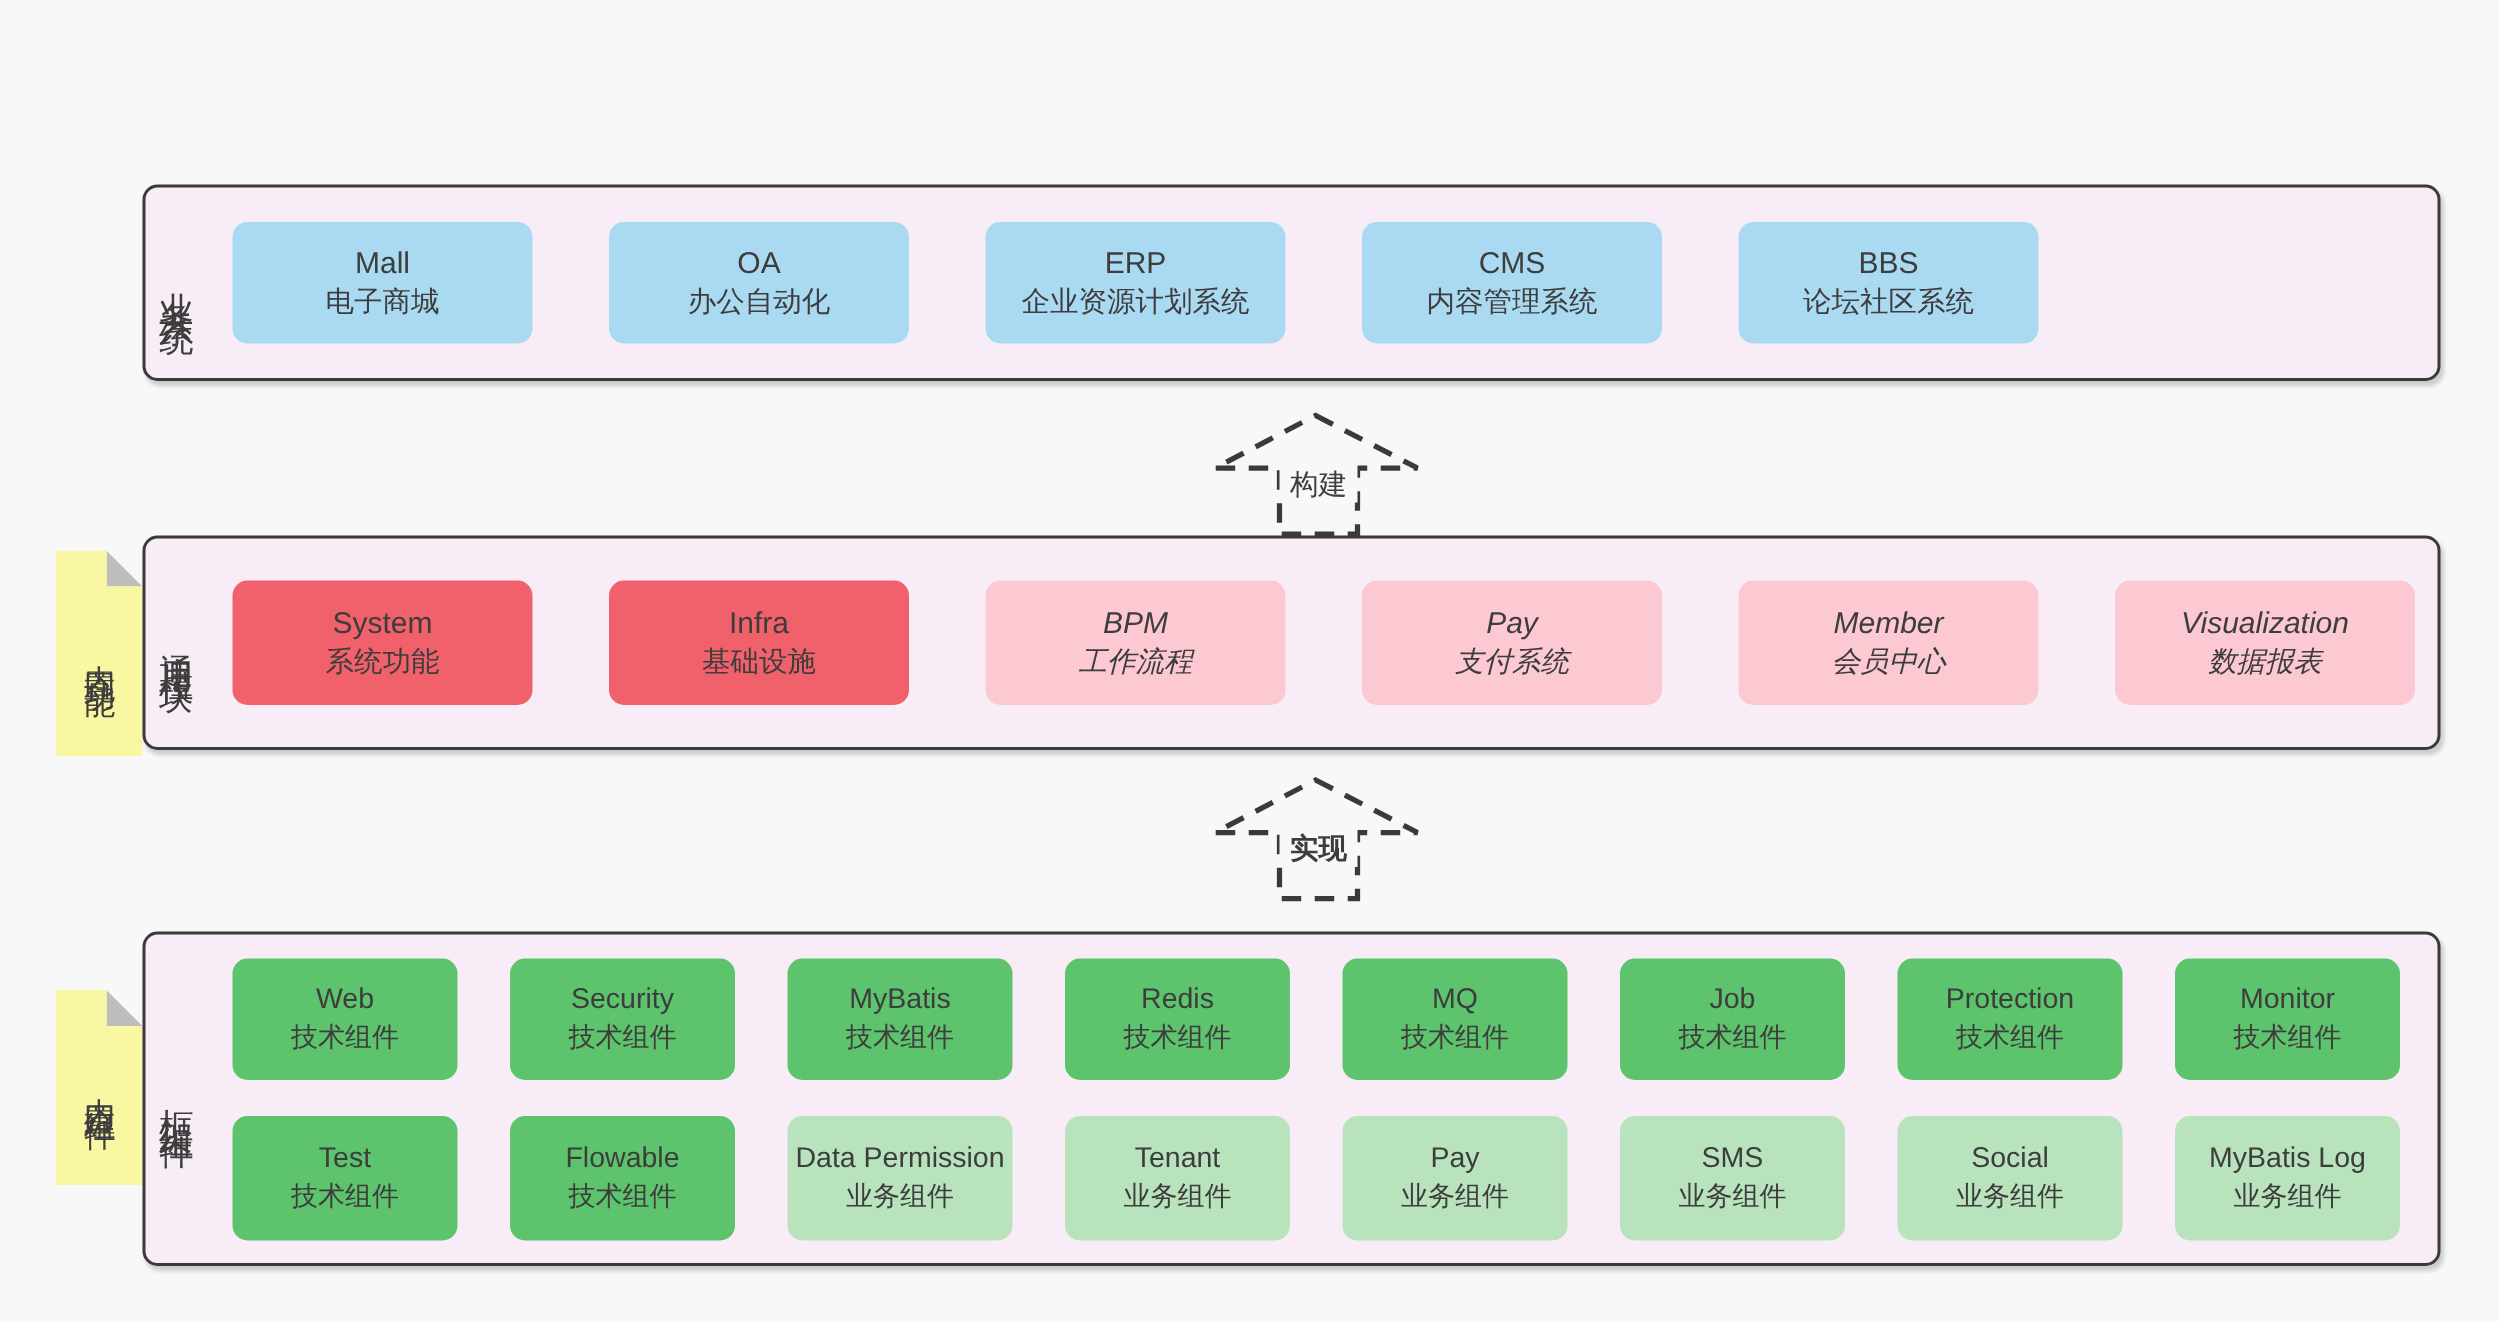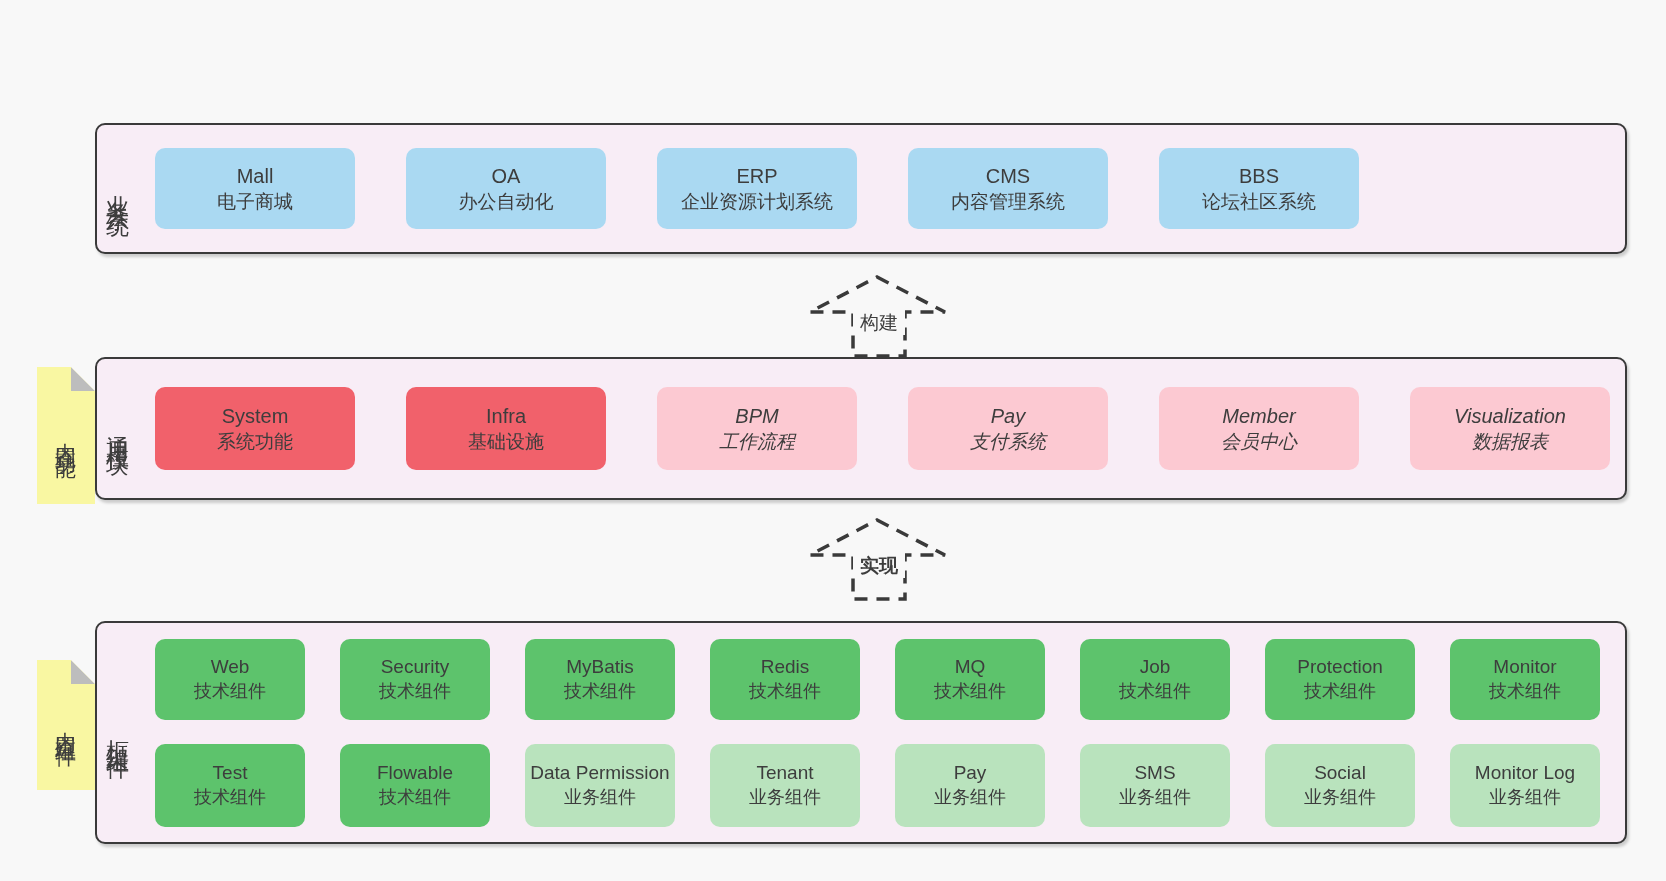--- a/index.html
+++ b/index.html
@@ -257,20 +257,20 @@
           </div>
           <div class="box lightgreen">
             <div class="box-title">SMS</div>
             <div class="box-subtitle">业务组件</div>
           </div>
           <div class="box lightgreen">
             <div class="box-title">Social</div>
             <div class="box-subtitle">业务组件</div>
           </div>
           <div class="box lightgreen">
-            <div class="box-title">Monitor Log</div>
+            <div class="box-title">MyBatis Log</div>
             <div class="box-subtitle">业务组件</div>
           </div>
         </div>
       </div>
   </section>
 
 </div>
 
 </body></html>

